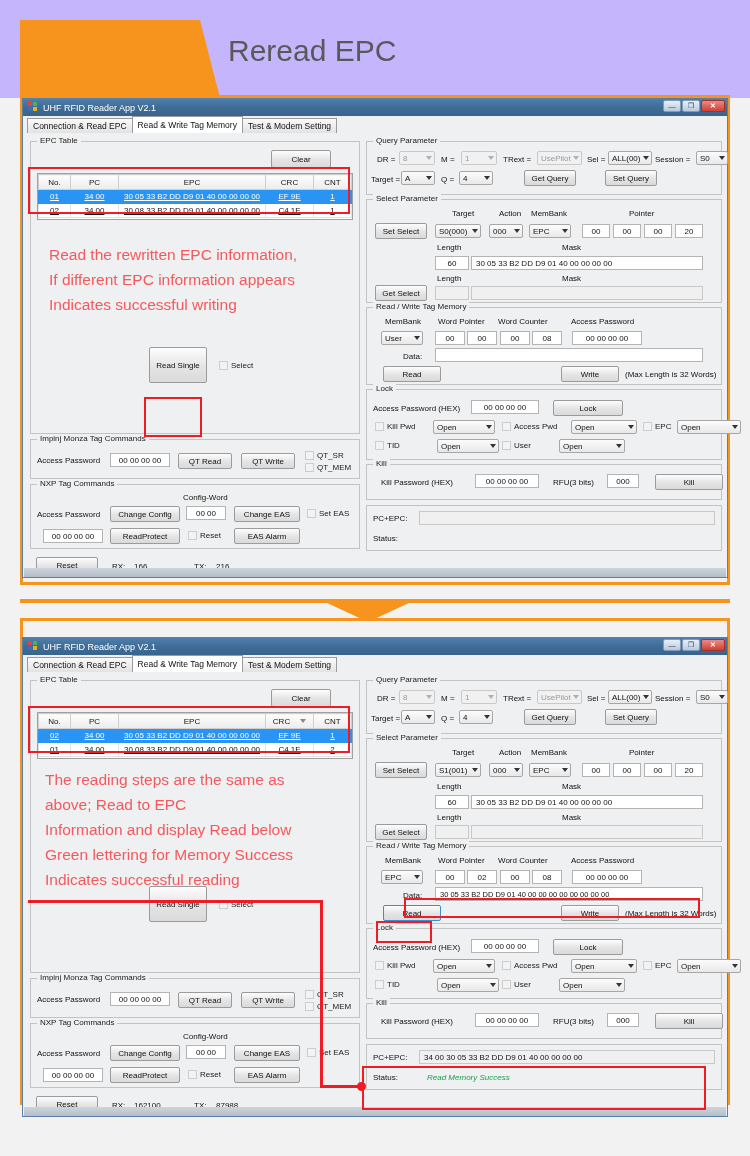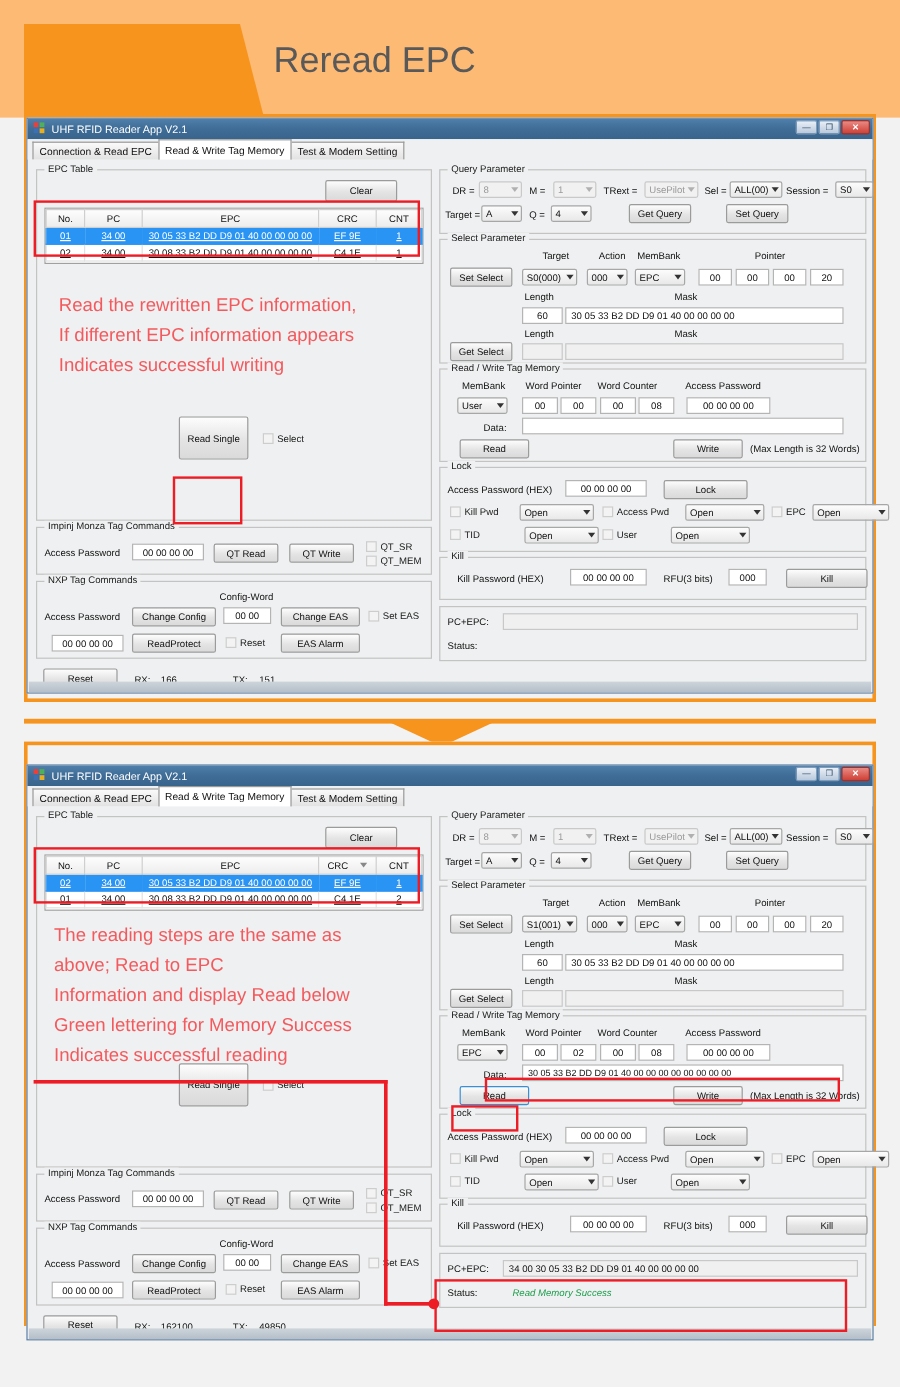--- a/index.html
+++ b/index.html
@@ -6,21 +6,21 @@
   html, body { margin:0; padding:0; }
   body {
     width:750px; height:1156px;
     background:#f2f2f2;
     font-family:"Liberation Sans", sans-serif;
     position:relative;
     overflow:hidden;
   }
 
   
-  .banner { position:absolute; left:0; top:0; width:750px; height:98px; background:#fdba74; }
+  .banner { position:absolute; left:0; top:0; width:750px; height:98px; background:#c4b5fd; }
   .banner-shape { position:absolute; left:20px; top:20px; width:200px; height:78px;
       background:#f7941e;
       clip-path: polygon(0 0, 90% 0, 100% 100%, 0 100%); }
   .banner-title { position:absolute; left:228px; top:34px;
       font-size:30px; color:#595959; letter-spacing:0px; }
 
   
   .frame { position:absolute; border:3px solid #f7941e; background:#f2f2f2; }
   .frame-top { left:20px; top:95px; width:710px; height:490px; }
   .frame-bot { left:20px; top:618px; width:710px; height:487px; }
@@ -239,21 +239,21 @@
         <span class="bx"></span>
         <span>Reset</span>
       </div>
       <div class="btn" style="left:203px;top:43px;width:66px;">EAS Alarm</div>
     </div>
 
     <div class="btn" style="left:12px;top:424px;width:62px;height:17px;">Reset</div>
     <span class="lbl" style="left:88px;top:429px;">RX:</span>
     <span class="lbl" style="left:110px;top:429px;">166</span>
     <span class="lbl" style="left:170px;top:429px;">TX:</span>
-    <span class="lbl" style="left:192px;top:429px;">151</span>
+    <span class="lbl" style="left:192px;top:429px;">216</span>
 
     <div class="grp" style="left:342px;top:8px;width:356px;height:54px;">
       <span class="cap">Query Parameter</span>
       <span class="lbl" style="left:10px;top:13px;">DR =</span>
       <div class="cb dis" style="left:32px;top:9px;width:36px;">
           <span>8</span>
           <span class="arw"></span>
         </div>
       <span class="lbl" style="left:74px;top:13px;">M =</span>
       <div class="cb dis" style="left:94px;top:9px;width:36px;">
@@ -529,21 +529,21 @@
         <span class="bx"></span>
         <span>Reset</span>
       </div>
       <div class="btn" style="left:203px;top:43px;width:66px;">EAS Alarm</div>
     </div>
 
     <div class="btn" style="left:12px;top:424px;width:62px;height:17px;">Reset</div>
     <span class="lbl" style="left:88px;top:429px;">RX:</span>
     <span class="lbl" style="left:110px;top:429px;">162100</span>
     <span class="lbl" style="left:170px;top:429px;">TX:</span>
-    <span class="lbl" style="left:192px;top:429px;">49850</span>
+    <span class="lbl" style="left:192px;top:429px;">87988</span>
 
     <div class="grp" style="left:342px;top:8px;width:356px;height:54px;">
       <span class="cap">Query Parameter</span>
       <span class="lbl" style="left:10px;top:13px;">DR =</span>
       <div class="cb dis" style="left:32px;top:9px;width:36px;">
           <span>8</span>
           <span class="arw"></span>
         </div>
       <span class="lbl" style="left:74px;top:13px;">M =</span>
       <div class="cb dis" style="left:94px;top:9px;width:36px;">

